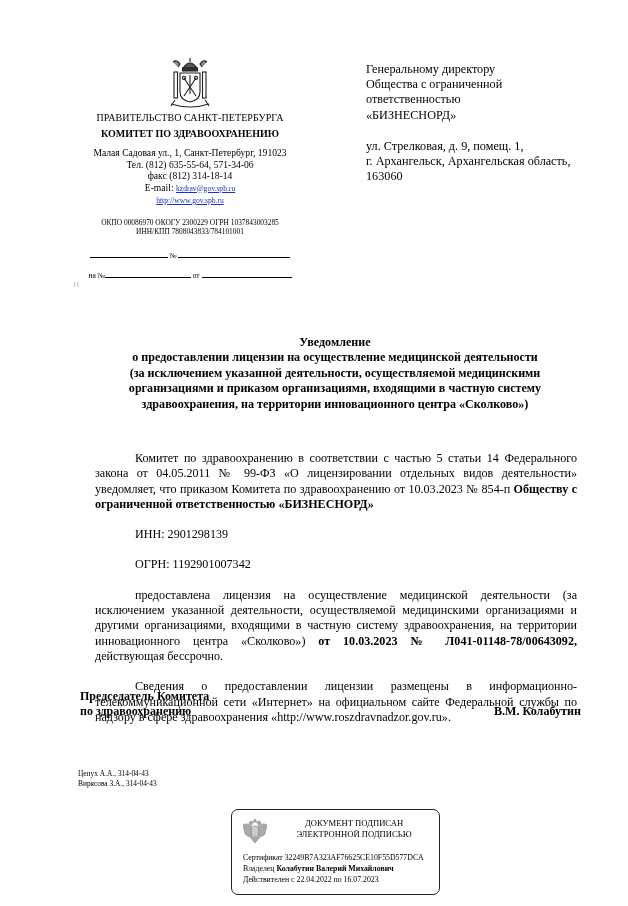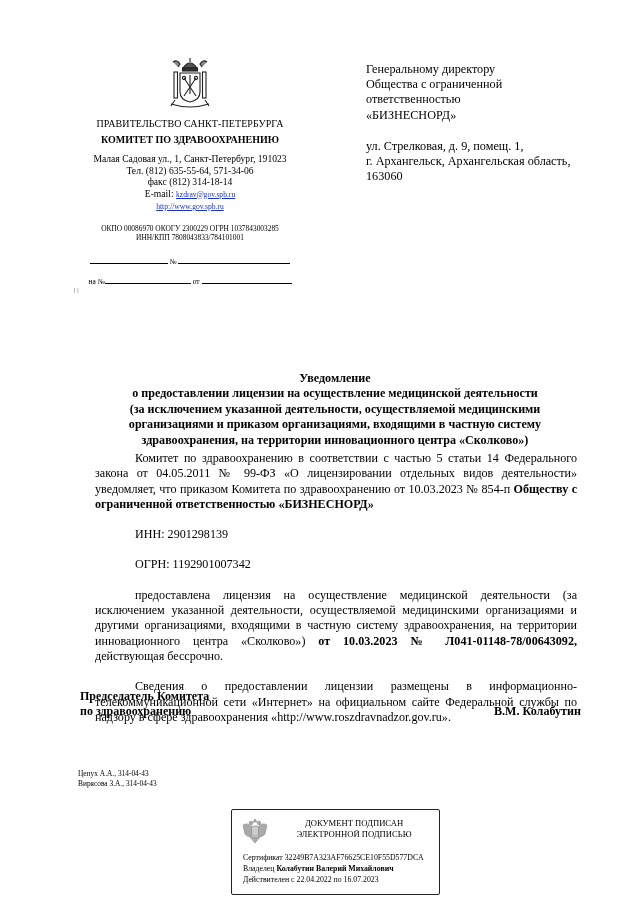--- a/index.html
+++ b/index.html
@@ -5,53 +5,53 @@
   html, body { margin: 0; padding: 0; background: #ffffff; }
   body {
     width: 628px; height: 906px; position: relative; overflow: hidden;
     font-family: "Liberation Serif", "DejaVu Serif", serif; color: #000;
   }
   .abs { position: absolute; }
 
   
   .left-head { left: 74px; top: 56px; width: 232px; text-align: center; }
   .emblem { display: block; margin: 0 auto; width: 46px; height: 56px; }
-  .gov-name { font-size: 10px; margin-top: 6px; letter-spacing: 0.1px; }
+  .gov-name { font-size: 10px; letter-spacing: 0.1px; }
   .committee { font-size: 10px; font-weight: bold; margin-top: 5px; }
   .addr { font-size: 9.6px; line-height: 11.5px; margin-top: 8px; }
   .addr .link { color: #1a33c4; text-decoration: underline; font-size: 7.6px; }
   .codes { font-size: 7.4px; line-height: 9px; margin-top: 11px; }
   .regline { font-size: 7.5px; margin-top: 13px; white-space: nowrap; }
   .regline2 { font-size: 7.5px; margin-top: 9px; text-align: center; white-space: nowrap; }
   .uline { display: inline-block; border-bottom: 1px solid #000; height: 8px; vertical-align: baseline; }
   .tiny-marks { font-size: 7px; text-align: left; color: #444; line-height: 8px; }
 
   
   .addressee { left: 366px; top: 62px; width: 250px; font-size: 12.2px; line-height: 15.2px; }
   .addressee .gap { height: 16px; }
 
   
-  .title { left: 74px; top: 335px; width: 522px; text-align: center; font-weight: bold; font-size: 12.1px; line-height: 15.4px; margin-top: 36px; }
+  .title { left: 74px; top: 335px; width: 522px; text-align: center; font-weight: bold; font-size: 12.1px; line-height: 15.4px; }
 
   
   .body-text { left: 80px; top: 436px; width: 512px; font-size: 12.1px; line-height: 15.3px; text-align: justify; }
   .body-text p { margin: 15px; }
   .indent { text-indent: 40px; }
   .ind-line { padding-left: 40px; }
   .b { font-weight: bold; }
 
   
   .sig-left { left: 80px; top: 689px; font-size: 12px; font-weight: bold; line-height: 15.3px; }
   .sig-right { left: 494px; top: 704px; font-size: 12.1px; font-weight: bold; }
 
   
   .exec { left: 78px; top: 769px; font-size: 7.4px; line-height: 9.5px; }
 
   
-  .stamp { left: 231px; top: 809px; width: 209px; height: 86px; border: 1.5px solid #222; border-radius: 2px; box-sizing: border-box; overflow: hidden; }
+  .stamp { left: 231px; top: 809px; width: 209px; height: 86px; border: 1.5px solid #222; border-radius: 7px; box-sizing: border-box; overflow: hidden; }
   .stamp-emblem { position: absolute; left: 8px; top: 6px; width: 30px; height: 30px; }
   .stamp-title { position: absolute; left: 42px; top: 8px; width: 160px; text-align: center; font-size: 8.6px; line-height: 10.5px; }
   .stamp-info { position: absolute; left: 11px; top: 42px; font-size: 7.8px; line-height: 11px; white-space: nowrap; }
 </style>
 </head>
 <body>
 
 <div class="abs left-head">
   <svg class="emblem" viewBox="0 0 46 56">
     <g fill="none" stroke="#222" stroke-width="1.1">

